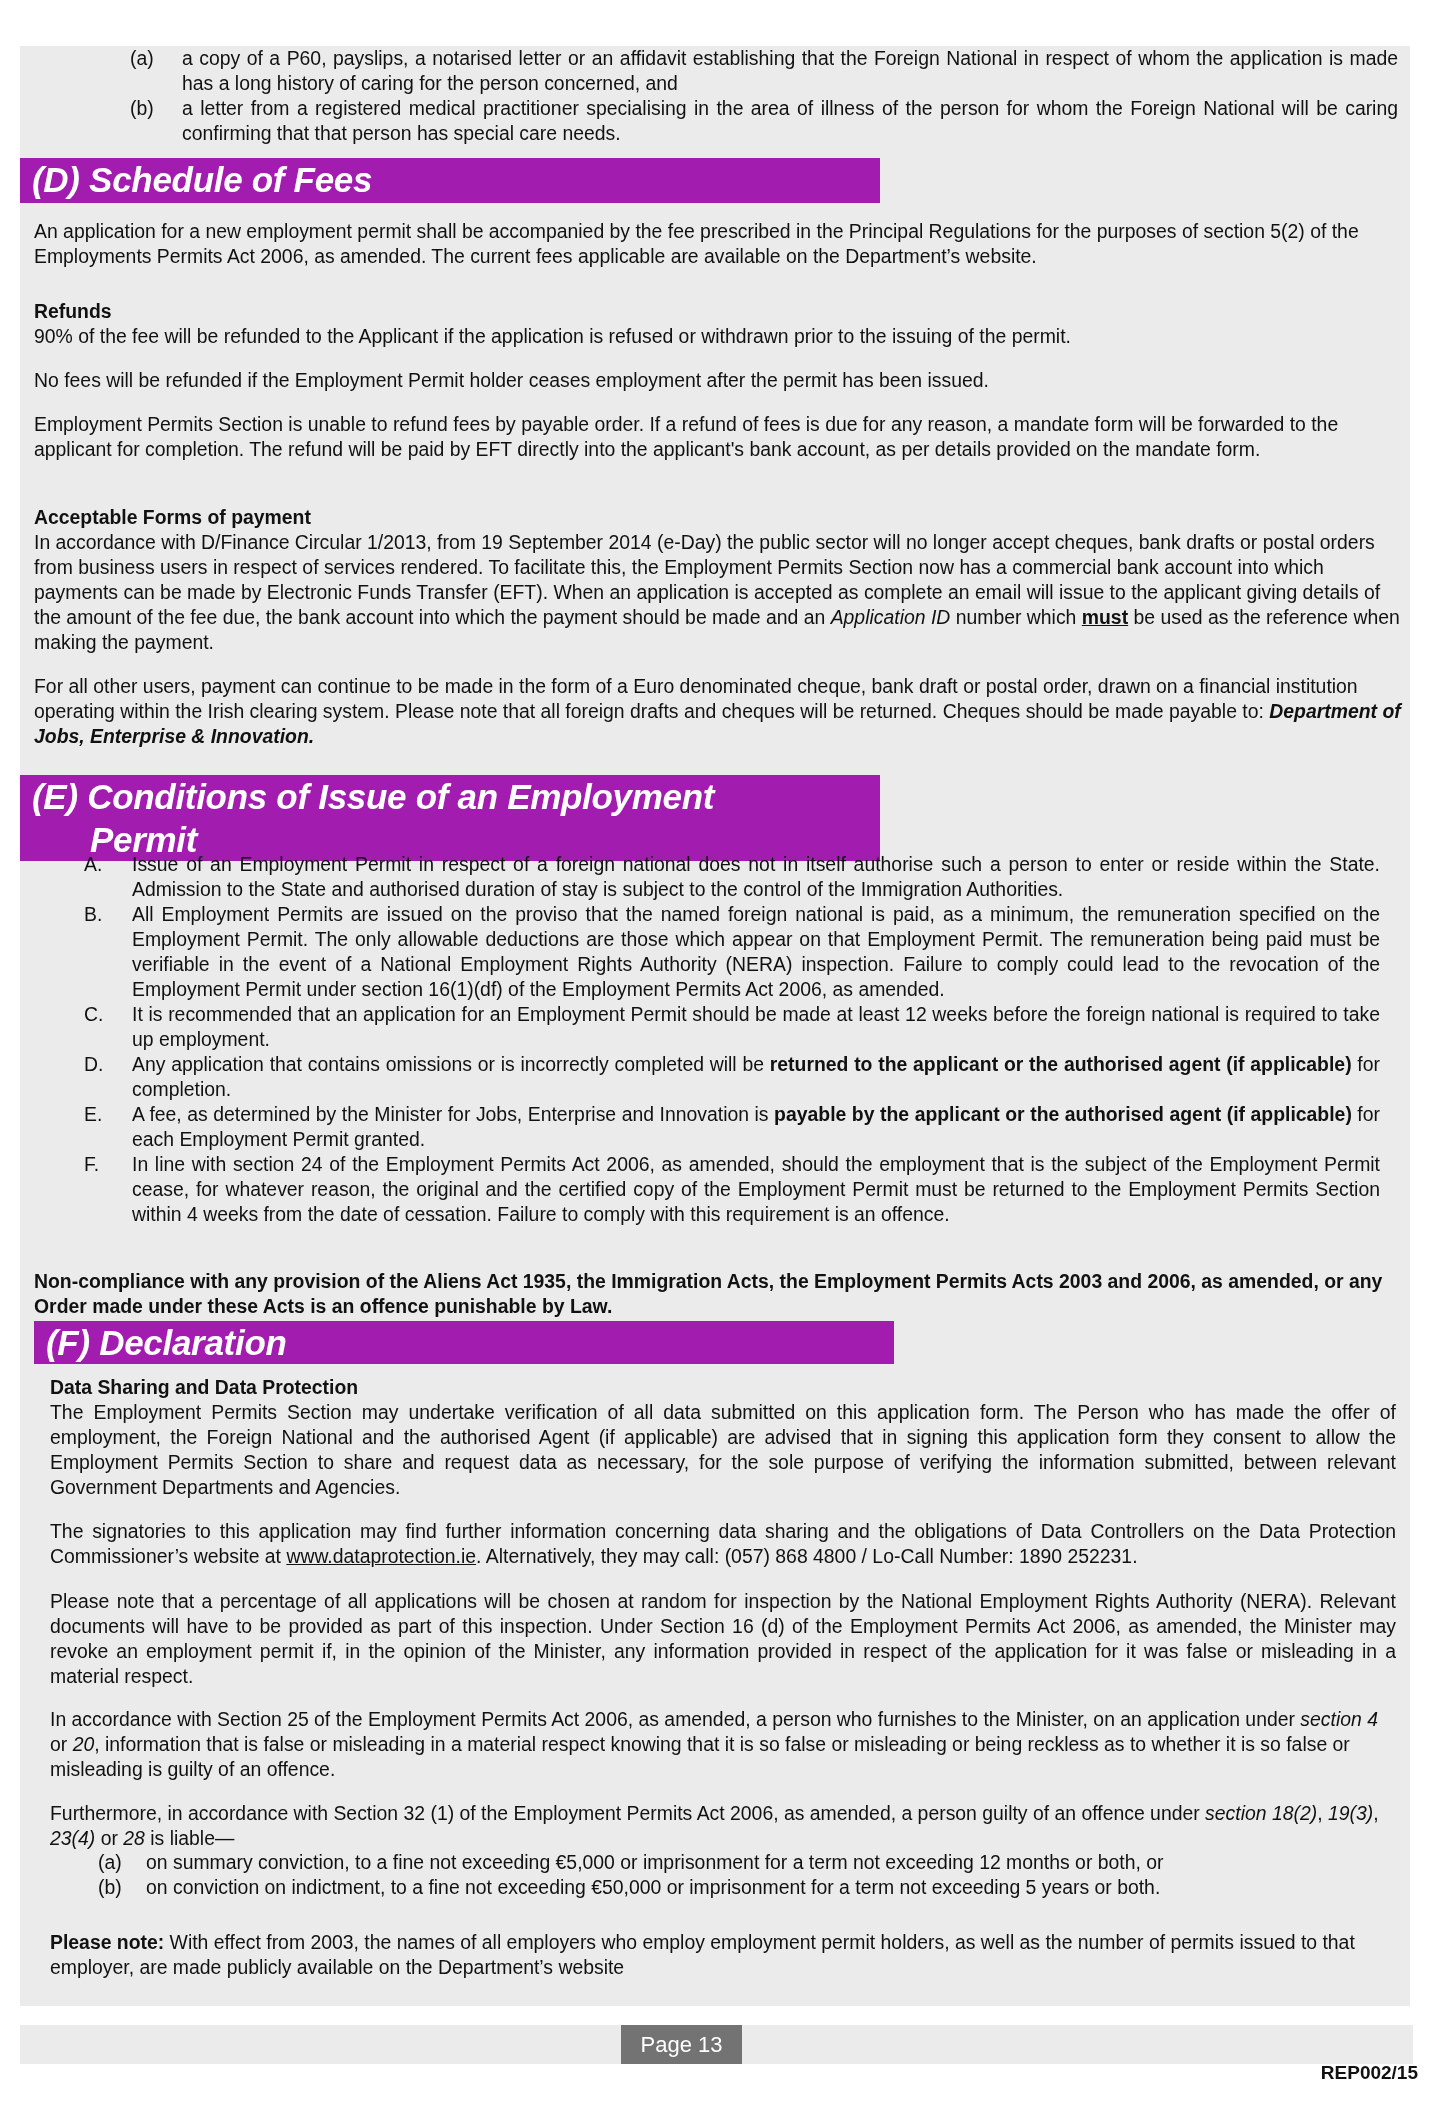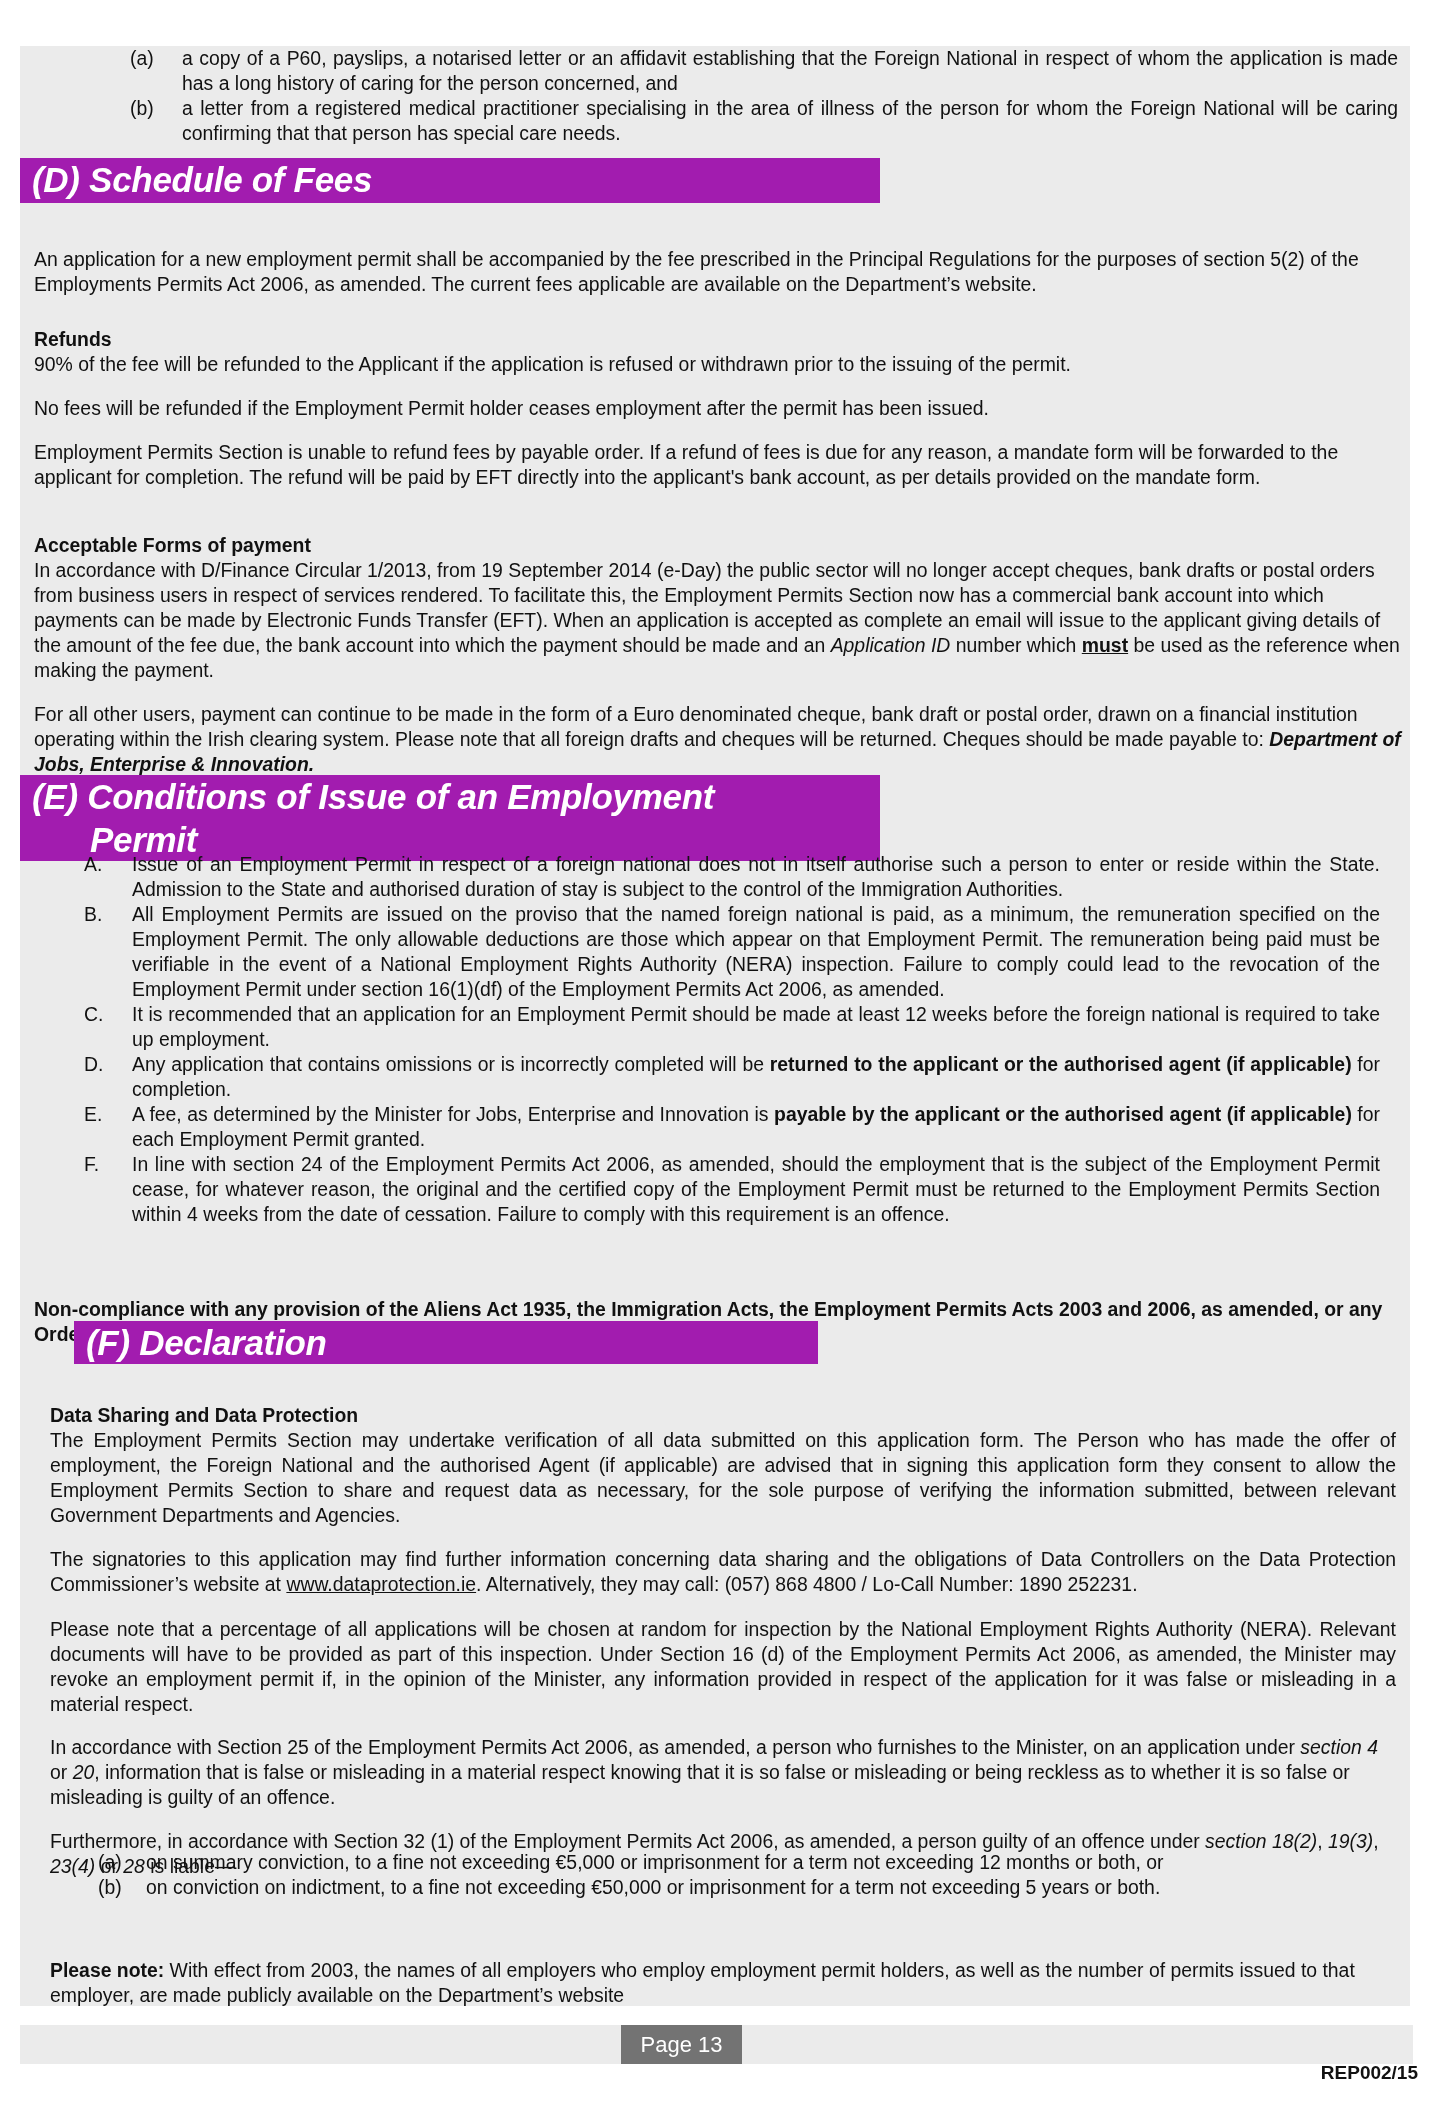--- a/index.html
+++ b/index.html
@@ -5,21 +5,21 @@
   html, body { margin: 0; padding: 0; background: #ffffff; }
   body {
     width: 1433px; height: 2111px; position: relative; overflow: hidden;
     font-family: "Liberation Sans", sans-serif; color: #111;
     font-size: 19.4px; line-height: 25px;
   }
   .panel {
     position: absolute; left: 20px; top: 46px; width: 1390px; height: 1960px;
     background: #ebebeb;
   }
-  .abs { position: absolute; margin-top: 28px; }
+  .abs { position: absolute; }
   .just { text-align: justify; text-align-last: left; }
   .heading {
     position: absolute; background: #a21caf; color: #ffffff;
     font-style: italic; font-weight: bold; font-size: 35px; line-height: 43px;
     padding-left: 12px; box-sizing: border-box; letter-spacing: -0.3px;
   }
   .heading .l2 { display: block; padding-left: 58px; }
   .list { position: absolute; margin: 0; padding: 0; list-style: none; }
   .list li { position: relative; }
   .list .mk { position: absolute; }
@@ -101,21 +101,21 @@
     <span>A fee, as determined by the Minister for Jobs, Enterprise and Innovation is </span><span class="b">payable by the applicant or the authorised agent (if applicable)</span><span> for each Employment Permit granted.</span>
   </li>
   <li>
     <span class="mk" style="left:-48px;">F.</span>
     <span>In line with section 24 of the Employment Permits Act 2006, as amended, should the employment that is the subject of the Employment Permit cease, for whatever reason, the original and the certified copy of the Employment Permit must be returned to the Employment Permits Section within 4 weeks from the date of cessation.  Failure to comply with this requirement is an offence.</span>
   </li>
 </ul>
 
 <p class="abs b" style="left:34px; top:1269px; width:1370px;">Non-compliance with any provision of the Aliens Act 1935, the Immigration Acts, the Employment Permits Acts 2003 and 2006, as amended, or any Order made under these Acts is an offence punishable by Law.</p>
 
-<div class="heading" style="left:34px; top:1321px; width:744px; height:43px;margin-left:40px;">
+<div class="heading" style="left:34px; top:1321px; width:860px; height:43px;">
   <span>(F) Declaration</span>
 </div>
 
 <p class="abs b" style="left:50px; top:1375px;">Data Sharing and Data Protection</p>
 <p class="abs just" style="left:50px; top:1400px; width:1346px;">The Employment Permits Section may undertake verification of all data submitted on this application form.  The Person who has made the offer of employment, the Foreign National and the authorised Agent (if applicable) are advised that in signing this application form they consent to allow the Employment Permits Section to share and request data as necessary, for the sole purpose of verifying the information submitted, between relevant Government Departments and Agencies.</p>
 <p class="abs just" style="left:50px; top:1519px; width:1346px;">
   <span>The signatories to this application may find further information concerning data sharing and the obligations of Data Controllers on the Data Protection Commissioner’s website at </span><span class="u">www.dataprotection.ie</span><span>.  Alternatively, they may call: (057) 868 4800 / Lo-Call Number: 1890 252231.</span>
 </p>
 <p class="abs just" style="left:50px; top:1589px; width:1346px;">Please note that a percentage of all applications will be chosen at random for inspection by the National Employment Rights Authority (NERA).  Relevant documents will have to be provided as part of this inspection.  Under Section 16 (d) of the Employment Permits Act 2006, as amended, the Minister may revoke an employment permit if, in the opinion of the Minister, any information provided in respect of the application for it was false or misleading in a material respect.</p>
 <p class="abs" style="left:50px; top:1707px; width:1346px;">

